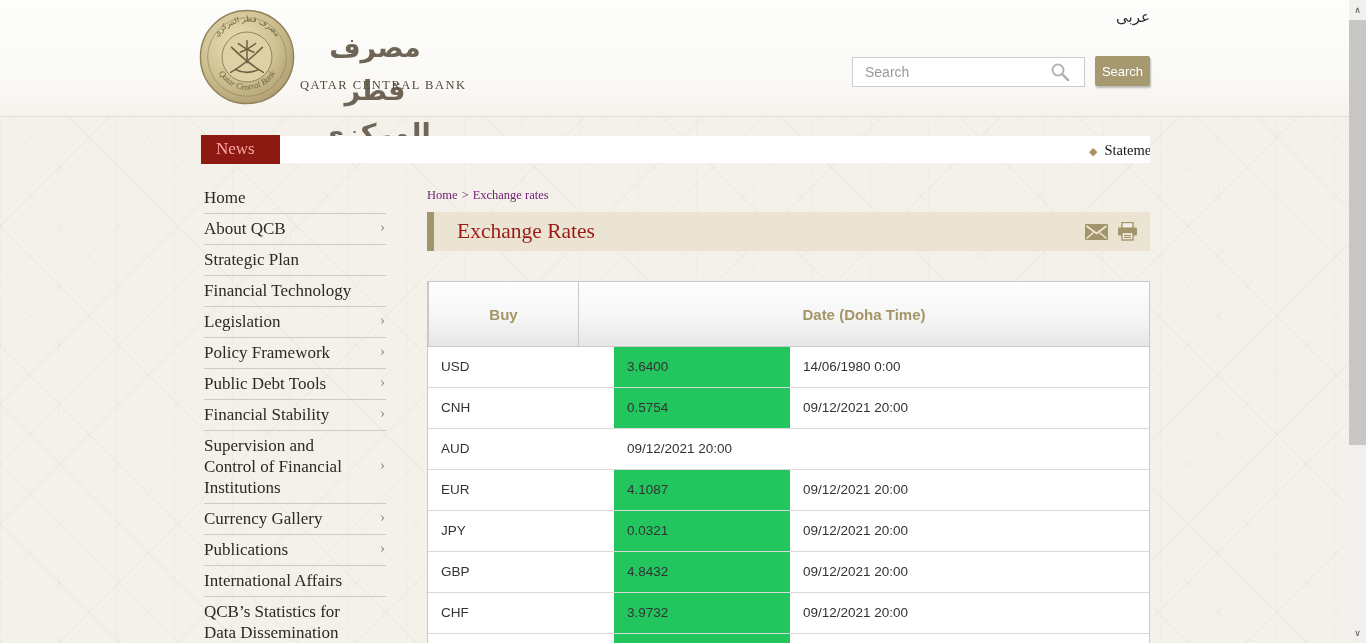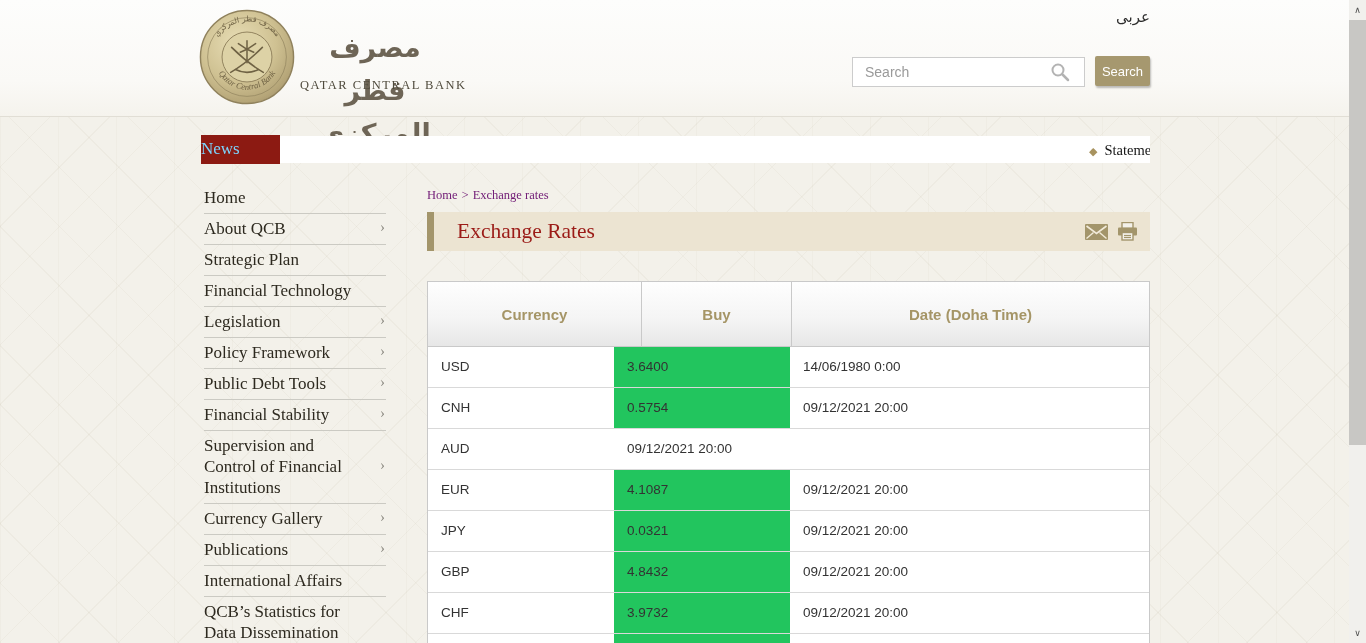--- a/index.html
+++ b/index.html
@@ -31,22 +31,22 @@
     border:1px solid #cccccc; background:#ffffff; padding:0 36px 0 12px; font-size:14px; color:#333; }
   .search-input::placeholder { color:#9a9a9a; }
   .magnifier { position:absolute; left:1050px; top:62px; width:20px; height:20px; }
   .search-btn { position:absolute; left:1095px; top:56px; width:55px; height:30px;
     background:#a6986f; color:#ffffff; border:none; font-size:13px; border-radius:2px;
     box-shadow:1px 2px 2px rgba(0,0,0,0.25); cursor:pointer; }
   .advanced-search { position:absolute; top:91px; right:281px; font-size:14.5px; color:#2e2e2e; cursor:pointer;margin-top:46px; }
 
   
   .news-label { position:absolute; left:201px; top:135px; width:79px; height:29px;
-    background:#8c1a12; color:#7dd3fc; font-family:"Liberation Serif", serif; font-size:17px;
-    line-height:28px; }
+    background:#8c1a12; color:#fca5a5; font-family:"Liberation Serif", serif; font-size:17px;
+    line-height:28px; padding-left:15px; }
   .news-strip { position:absolute; left:280px; top:136px; width:870px; height:27px;
     background:#ffffff; overflow:hidden; }
   .ticker-item { position:absolute; left:809px; top:0; height:27px; line-height:27px;
     white-space:nowrap; cursor:pointer; }
   .ticker-item .bullet { color:#a8935f; font-size:11px; margin-right:7px; }
   .ticker-item .ticker-text { font-family:"Liberation Serif", serif; font-size:14.5px; color:#141414; }
 
   
   .sidebar { position:absolute; left:204px; top:183px; width:182px; }
   .sidebar ul { list-style:none; }
@@ -195,21 +195,20 @@
         <rect x="5" y="10.5" width="11" height="7.5" fill="#f3f1ea" stroke="#a3956b" stroke-width="1.4"></rect>
         <line x1="7" y1="13.5" x2="14" y2="13.5" stroke="#a3956b" stroke-width="1.2"></line>
         <line x1="7" y1="15.5" x2="14" y2="15.5" stroke="#a3956b" stroke-width="1.2"></line>
       </svg>
     </span>
   </div>
 </div>
 
 <div class="rates-table">
   <div class="t-head">
-    <div class="hcell hc1">Currency</div>
     <div class="hcell hc2">Buy</div>
     <div class="hcell hc3">Date (Doha Time)</div>
   </div>
 
   <div class="t-row">
     <div class="cell c1">USD</div>
     <div class="cell c2">3.6400</div>
     <div class="cell c3">14/06/1980 0:00</div>
   </div>
   <div class="t-row">

